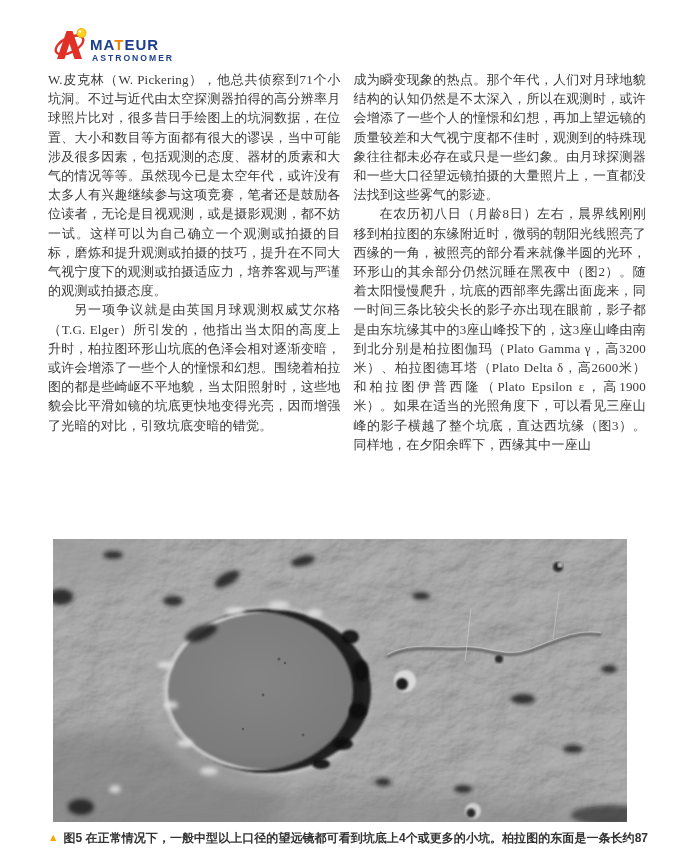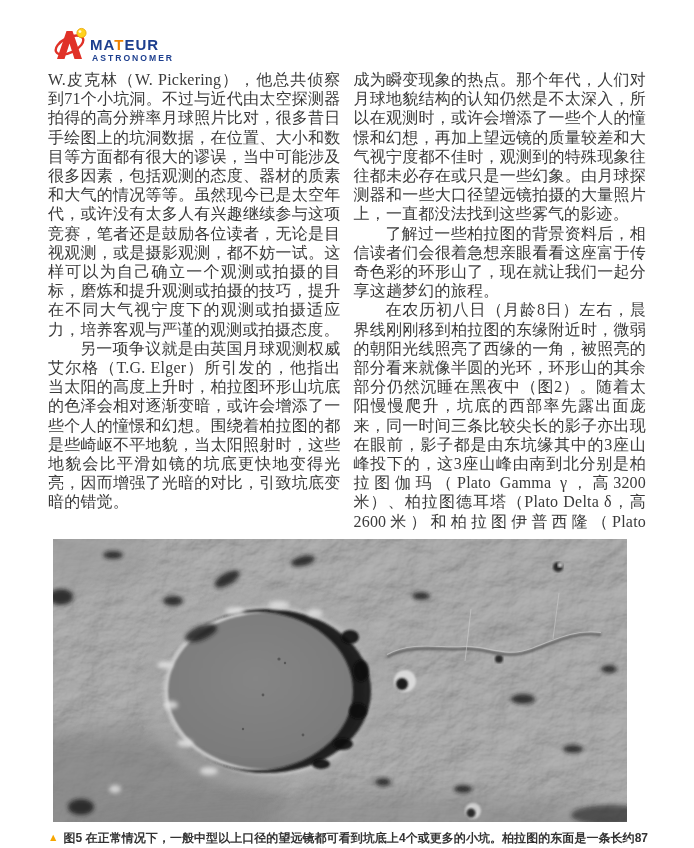--- a/index.html
+++ b/index.html
@@ -18,21 +18,21 @@
   
   .columns{
     display:flex;
     gap:13px;
     height:462px;
     overflow:hidden;
     margin-top:2px;
   }
   .col{
     width:293px;
-    font-size:16px;
+    font-size:13px;
     line-height:19.2px;
     letter-spacing:0.2px;
     color:#3a3a3a;
     text-align:justify;
     text-justify:inter-ideograph;
   }
   .col p{margin:0;}
   .col p.indent{text-indent:2em;}
   
   .figure-block{margin:7px 0 0 5px;}
@@ -82,21 +82,20 @@
     </svg>
   </header>
 
   <main class="columns">
     <div class="col">
       <p>W.皮克林（W. Pickering），他总共侦察到71个小坑洞。不过与近代由太空探测器拍得的高分辨率月球照片比对，很多昔日手绘图上的坑洞数据，在位置、大小和数目等方面都有很大的谬误，当中可能涉及很多因素，包括观测的态度、器材的质素和大气的情况等等。虽然现今已是太空年代，或许没有太多人有兴趣继续参与这项竞赛，笔者还是鼓励各位读者，无论是目视观测，或是摄影观测，都不妨一试。这样可以为自己确立一个观测或拍摄的目标，磨炼和提升观测或拍摄的技巧，提升在不同大气视宁度下的观测或拍摄适应力，培养客观与严谨的观测或拍摄态度。</p>
       <p class="indent">另一项争议就是由英国月球观测权威艾尔格（T.G. Elger）所引发的，他指出当太阳的高度上升时，柏拉图环形山坑底的色泽会相对逐渐变暗，或许会增添了一些个人的憧憬和幻想。围绕着柏拉图的都是些崎岖不平地貌，当太阳照射时，这些地貌会比平滑如镜的坑底更快地变得光亮，因而增强了光暗的对比，引致坑底变暗的错觉。</p>
     </div>
     <div class="col">
       <p>成为瞬变现象的热点。那个年代，人们对月球地貌结构的认知仍然是不太深入，所以在观测时，或许会增添了一些个人的憧憬和幻想，再加上望远镜的质量较差和大气视宁度都不佳时，观测到的特殊现象往往都未必存在或只是一些幻象。由月球探测器和一些大口径望远镜拍摄的大量照片上，一直都没法找到这些雾气的影迹。</p>
-      <p class="indent">了解过一些柏拉图的背景资料后，相信读者们会很着急想亲眼看看这座富于传奇色彩的环形山了，现在就让我们一起分享这趟梦幻的旅程。</p>
       <p class="indent">在农历初八日（月龄8日）左右，晨界线刚刚移到柏拉图的东缘附近时，微弱的朝阳光线照亮了西缘的一角，被照亮的部分看来就像半圆的光环，环形山的其余部分仍然沉睡在黑夜中（图2）。随着太阳慢慢爬升，坑底的西部率先露出面庞来，同一时间三条比较尖长的影子亦出现在眼前，影子都是由东坑缘其中的3座山峰投下的，这3座山峰由南到北分别是柏拉图伽玛（Plato Gamma γ，高3200米）、柏拉图德耳塔（Plato Delta δ，高2600米）和柏拉图伊普西隆（Plato Epsilon ε，高1900米）。如果在适当的光照角度下，可以看见三座山峰的影子横越了整个坑底，直达西坑缘（图3）。同样地，在夕阳余晖下，西缘其中一座山</p>
     </div>
   </main>
 
   <figure class="figure-block" style="margin:7px 0 0 5px;">
     <div class="photo">
       <svg width="574" height="283" viewBox="0 0 574 283" preserveAspectRatio="none">
         <defs>
           <filter id="terrain" x="0%" y="0%" width="100%" height="100%">
             <feTurbulence type="fractalNoise" baseFrequency="0.025 0.032" numOctaves="5" seed="7" result="n"></feTurbulence>

